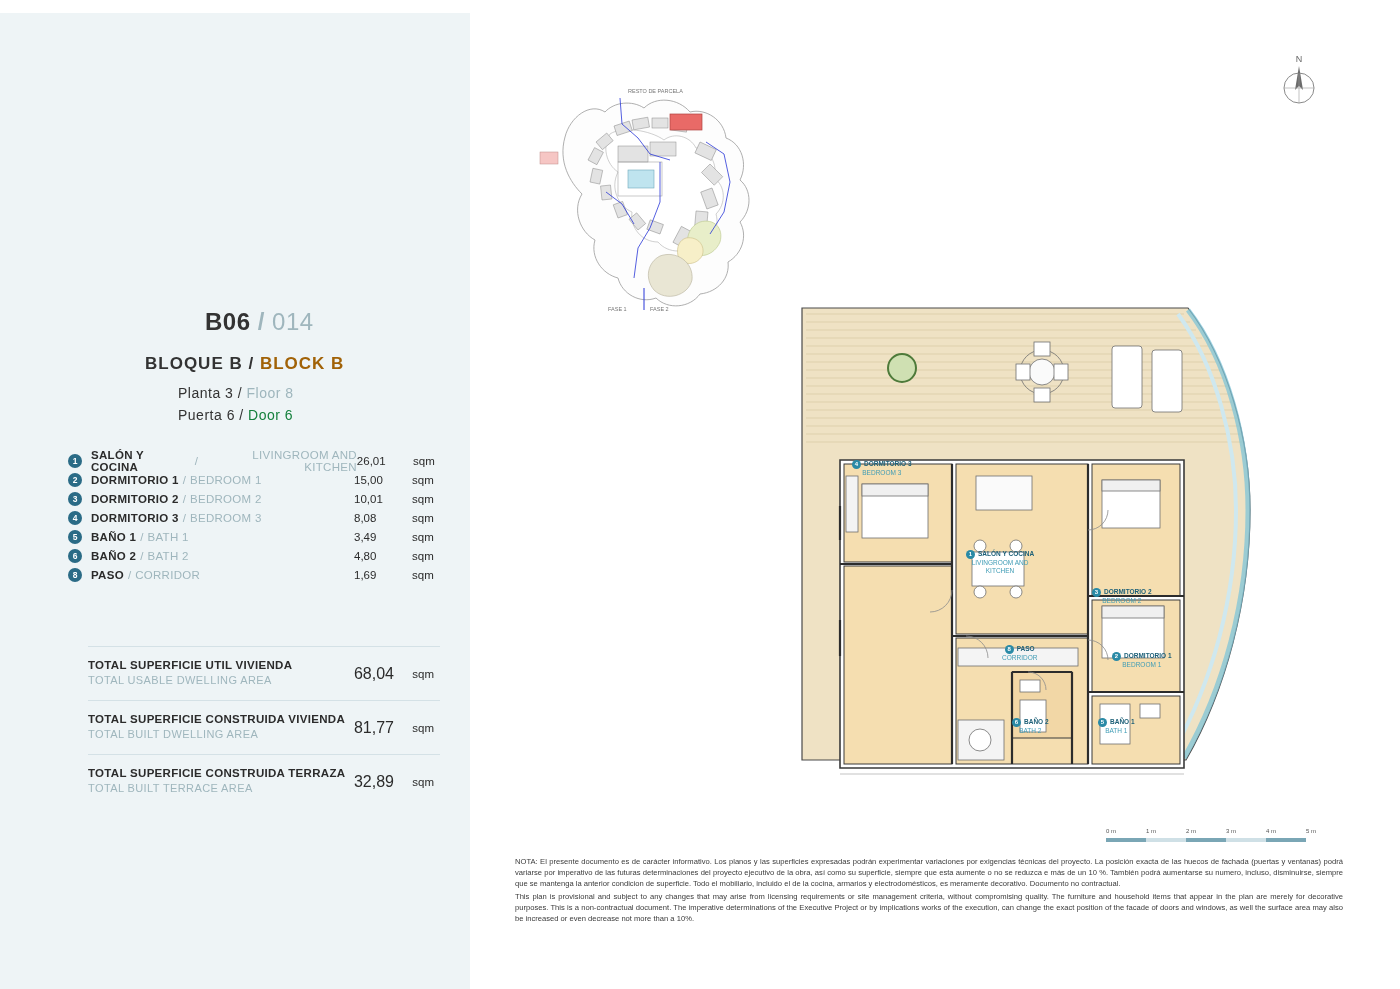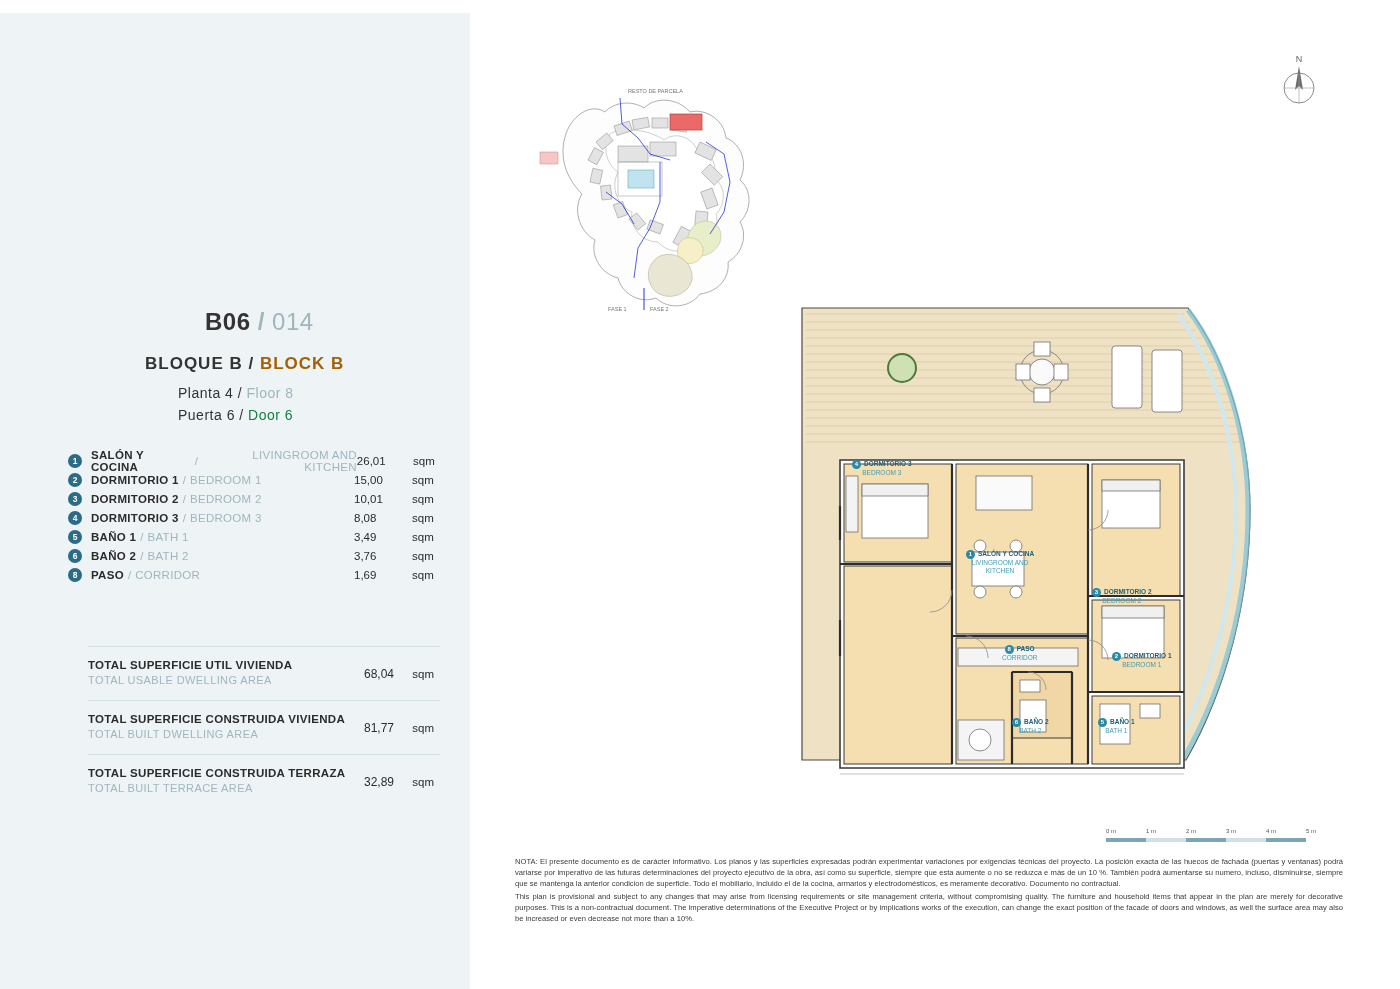--- a/index.html
+++ b/index.html
@@ -61,21 +61,21 @@
 
   
   #totals { margin-top:62px; margin-left:28px; width:352px; }
   .total-block { position:relative; padding:12px 0 14px 0; }
   .total-block + .total-block { border-top:1px solid #d4e1e6; }
   #totals { border-top:1px solid #d4e1e6; }
   .total-es { font-size:11.5px; font-weight:bold; color:#2b2b2b; letter-spacing:.3px; }
   .total-en { font-size:11px; color:#9fb6bd; letter-spacing:.4px; margin-top:3px; }
   .total-val {
     position:absolute; right:46px; top:50%; transform:translateY(-50%);
-    font-size:12px; color:#2b2b2b;
+    font-size:16px; color:#2b2b2b;
   }
   .total-unit {
     position:absolute; right:6px; top:50%; transform:translateY(-50%);
     font-size:11.5px; color:#2b2b2b;
   }
 
   
   #right { position:absolute; left:470px; top:0; width:930px; height:989px; }
 
   
@@ -124,21 +124,21 @@
       <span class="num">014</span>
     </div>
 
     <div class="block-line">
       <span>BLOQUE  B</span>
       <span class="slash">/</span>
       <span class="en">BLOCK  B</span>
     </div>
 
     <div class="floor-line">
-      <span>Planta 4</span>
+      <span>Planta 3</span>
       <span>/</span>
       <span class="en">Floor   8</span>
     </div>
 
     <div class="door-line">
       <span>Puerta 6</span>
       <span>/</span>
       <span class="en">Door   6</span>
     </div>
 
@@ -187,21 +187,21 @@
         <span class="room-en">BATH 1</span>
         <span class="room-area">3,49</span>
         <span class="room-unit">sqm</span>
       </div>
 
       <div class="room-row">
         <span class="badge">6</span>
         <span class="room-es">BAÑO 2</span>
         <span class="room-sep">/</span>
         <span class="room-en">BATH 2</span>
-        <span class="room-area">3,76</span>
+        <span class="room-area">4,80</span>
         <span class="room-unit">sqm</span>
       </div>
 
       <div class="room-row">
         <span class="badge">8</span>
         <span class="room-es">PASO</span>
         <span class="room-sep">/</span>
         <span class="room-en">CORRIDOR</span>
         <span class="room-area">1,69</span>
         <span class="room-unit">sqm</span>

